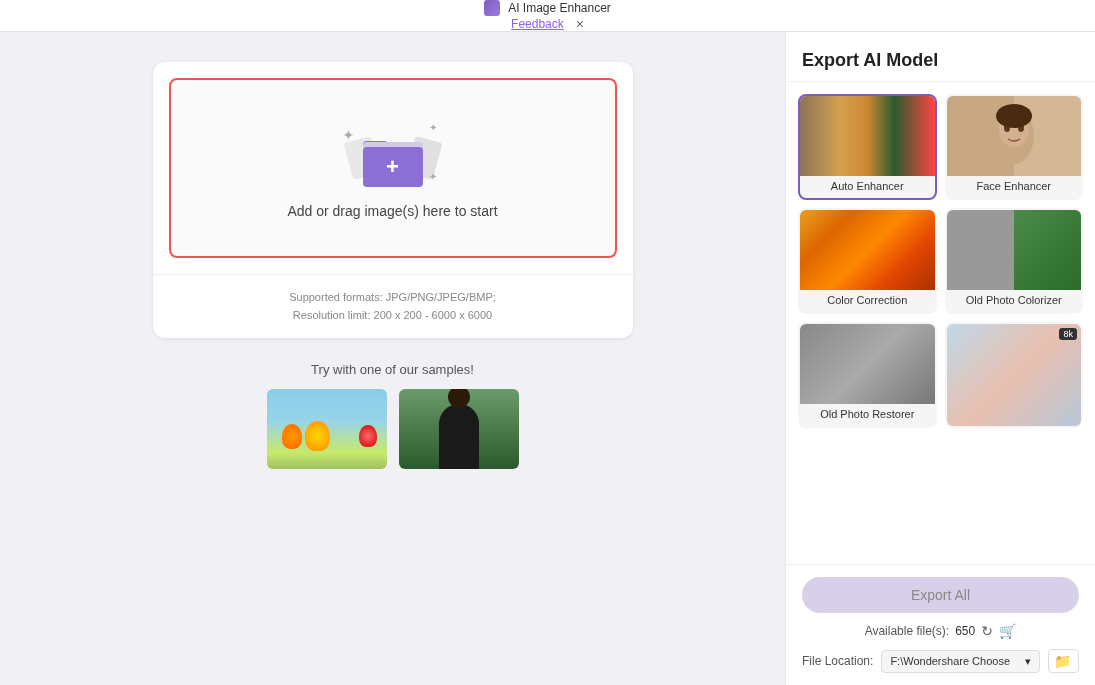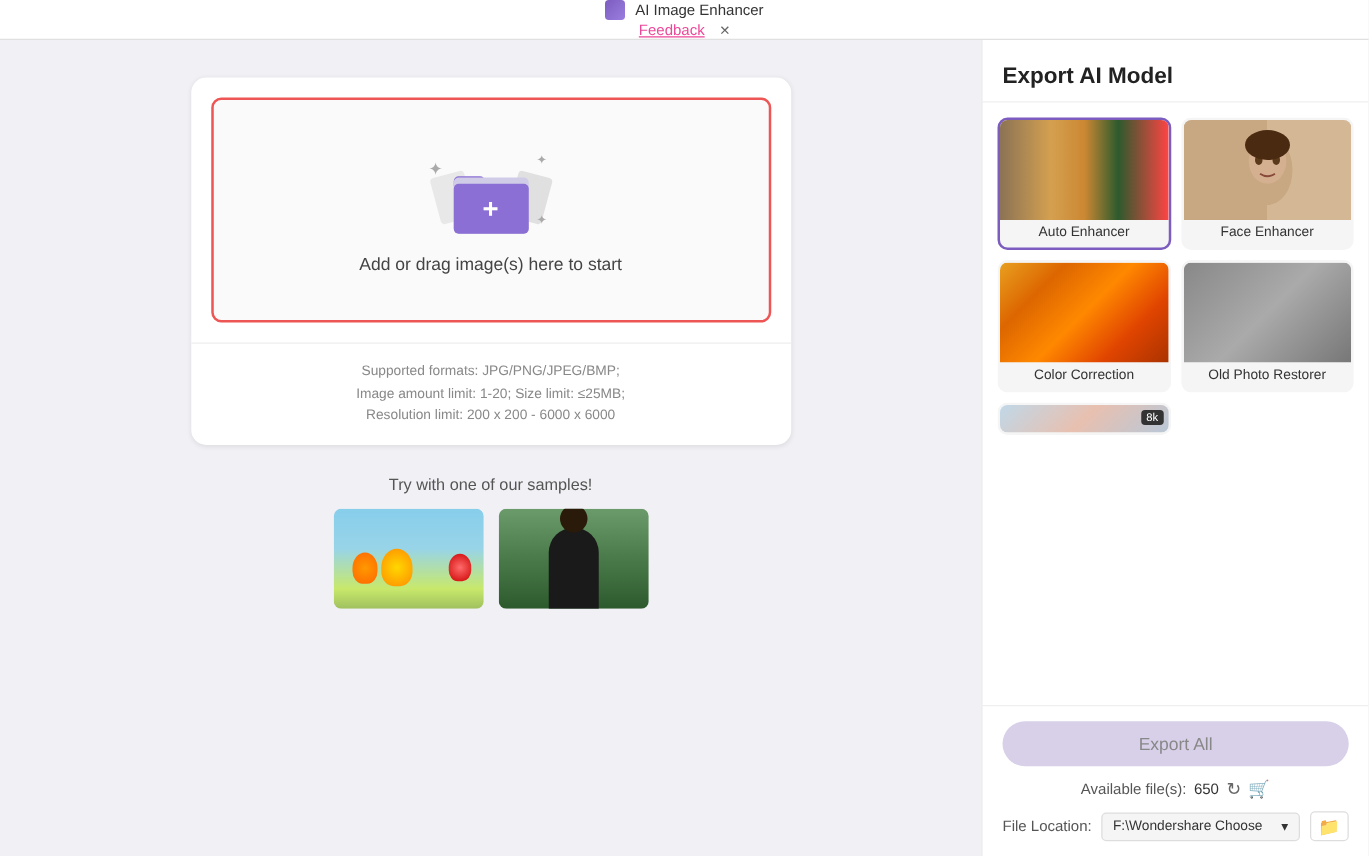--- a/index.html
+++ b/index.html
@@ -40,21 +40,21 @@
       font-size: 12px;
       color: #333;
     }
     .title-bar-right {
       display: flex;
       align-items: center;
       gap: 12px;
     }
     .feedback-link {
       font-size: 12px;
-      color: #ec4899;
+      color: #8b5cf6;
       text-decoration: underline;
       cursor: pointer;
     }
     .close-btn {
       font-size: 14px;
       color: #666;
       cursor: pointer;
       background: none;
       border: none;
       line-height: 1;
@@ -486,21 +486,20 @@
           </div>
           <span class="sparkle sparkle-tl">✦</span>
           <span class="sparkle sparkle-tr">✦</span>
           <span class="sparkle sparkle-br">✦</span>
         </div>
         <span class="drop-label">Add or drag image(s) here to start</span>
       </div>
 
       <div class="file-info">
         <div class="file-info-text">Supported formats: JPG/PNG/JPEG/BMP;</div>
-        <div class="file-info-text">Image amount limit: 1-20; Size limit: ≤25MB;</div>
         <div class="file-info-text">Resolution limit: 200 x 200 - 6000 x 6000</div>
       </div>
     </div>
 
     <div class="samples-section">
       <div class="samples-title">Try with one of our samples!</div>
       <div class="samples-row">
 
         <div class="sample-thumb">
           <div class="thumb-balloon">
@@ -552,20 +551,29 @@
       </div>
 
       <div class="model-card">
         <div class="model-thumb">
           <div class="thumb-color" style="background: linear-gradient(135deg, #e8a020 0%, #dd6600 25%, #ff8800 50%, #e04400 75%, #aa3300 100%);">
           </div>
         </div>
         <div class="model-label">Color Correction</div>
       </div>
 
+      <div class="model-card">
+        <div class="model-thumb">
+          <div style="width:100%;height:100%;display:flex;">
+            <div style="width:50%;background:#999;"></div>
+            <div style="width:50%;background:linear-gradient(135deg,#4a8a4a,#2a6a2a);"></div>
+          </div>
+        </div>
+        <div class="model-label">Old Photo Colorizer</div>
+      </div>
 
       <div class="model-card">
         <div class="model-thumb">
           <div style="width:100%;height:100%;background:linear-gradient(135deg,#888 0%,#aaa 50%,#777 100%);">
           </div>
         </div>
         <div class="model-label">Old Photo Restorer</div>
       </div>
 
       <div class="model-card">

